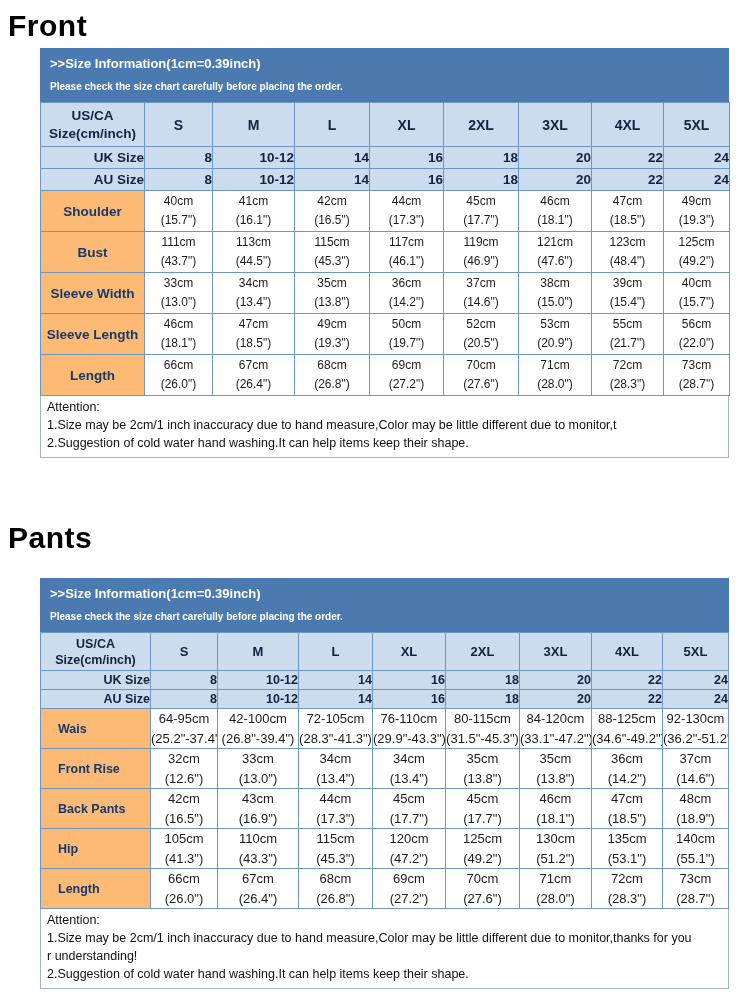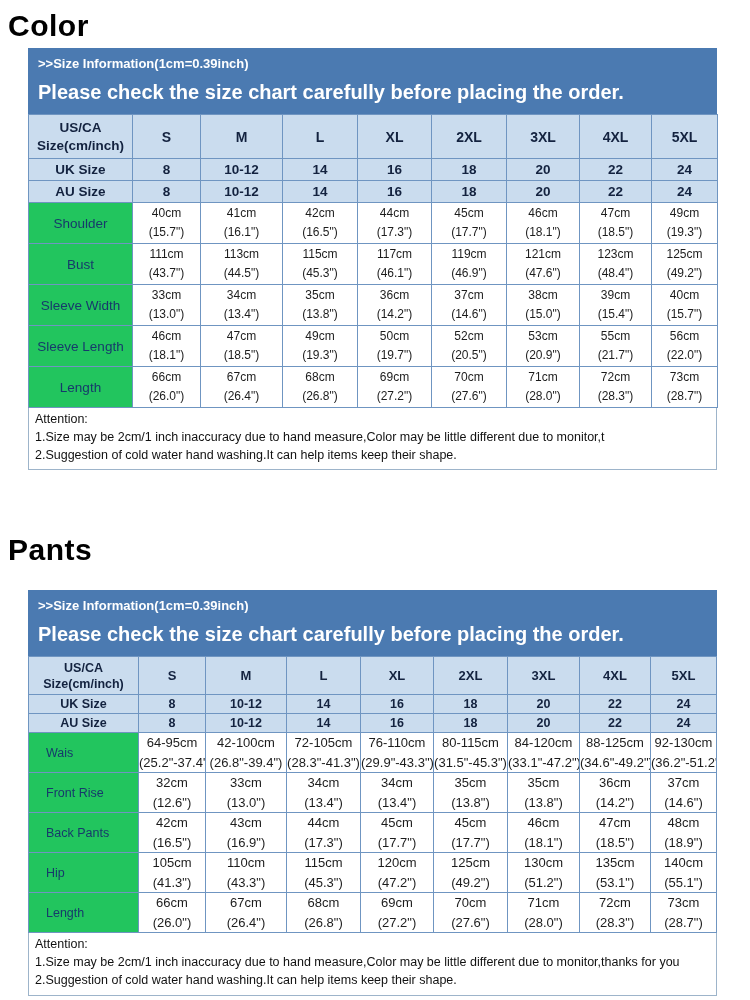--- a/index.html
+++ b/index.html
@@ -12,33 +12,33 @@
   .section-title {
     font-size: 30px;
     font-weight: bold;
     color: #000;
     margin: 8px 0 4px 8px;
     letter-spacing: 0.5px;
     line-height: 36px;
   }
   .pants-title { margin-top: 62px; }
   .chart-box {
-    margin-left: 28px;
+    margin-left: 40px;
     width: 689px;
   }
   .pants-box { margin-top: 22px; }
   .banner {
     background: #4b7ab1;
     color: #ffffff;
     padding: 7px 9px 10px 9px;
     border: 1px solid #4b7ab1;
     border-bottom: none;
   }
   .banner .l1 { font-size: 13px; font-weight: bold; margin-bottom: 10px; }
-  .banner .l2 { font-size: 20px; font-weight: bold; }
+  .banner .l2 { font-size: 10px; font-weight: bold; }
   table {
     border-collapse: collapse;
     table-layout: fixed;
     width: 100%;
   }
   th, td {
     border: 1px solid #6f95c1;
     text-align: center;
     padding: 0;
     overflow: hidden;
@@ -50,26 +50,27 @@
     font-weight: bold;
     height: 43px;
   }
   thead th.corner div { line-height: 1.3; font-size: 13.5px; }
   .size-row th, .size-row td {
     background: #cadcee;
     color: #13223f;
     font-size: 13.5px;
     font-weight: bold;
     height: 21px;
+    text-align: right;
   }
   .m-row { background: #ffffff; height: 41px; }
   .m-row th {
-    background: #22c55e;
+    background: #fdba74;
     color: #17396b;
-    font-weight: normal;
+    font-weight: bold;
     font-size: 13.5px;
   }
   .m-row td { font-size: 12px; color: #1c1c1c; line-height: 1.55; }
   .attention {
     border: 1px solid #9db4ca;
     border-top: none;
     padding: 3px 6px 5px 6px;
     font-size: 12.5px;
     line-height: 1.42;
     color: #111111;
@@ -79,21 +80,21 @@
   .pants-box thead th { height: 37px; font-size: 13px; }
   .pants-box thead th.corner div { font-size: 12.5px; }
   .pants-box .size-row th, .pants-box .size-row td { height: 18px; font-size: 12.5px; }
   .pants-box .m-row { height: 36px; }
   .pants-box .m-row td { font-size: 13px; line-height: 1.5; }
   .pants-box .m-row th { text-align: left; padding-left: 17px; font-size: 12.5px; }
 </style>
 </head>
 <body>
 
-<div class="section-title">Color</div>
+<div class="section-title">Front</div>
 
 <div class="chart-box">
   <div class="banner">
     <div class="l1">&gt;&gt;Size Information(1cm=0.39inch)</div>
     <div class="l2">Please check the size chart carefully before placing the order.</div>
   </div>
 
   <table>
       <colgroup>
         <col style="width: 104px;">
@@ -563,15 +564,16 @@
             <div>73cm</div>
             <div>(28.7")</div>
           </td>
         </tr>
       </tbody>
     </table>
 
   <div class="attention">
     <div>Attention:</div>
     <div>1.Size may be 2cm/1 inch inaccuracy due to hand measure,Color may be little different due to monitor,thanks for you</div>
+    <div>r understanding!</div>
     <div>2.Suggestion of cold water hand washing.It can help items keep their shape.</div>
   </div>
 </div>
 
 </body></html>

